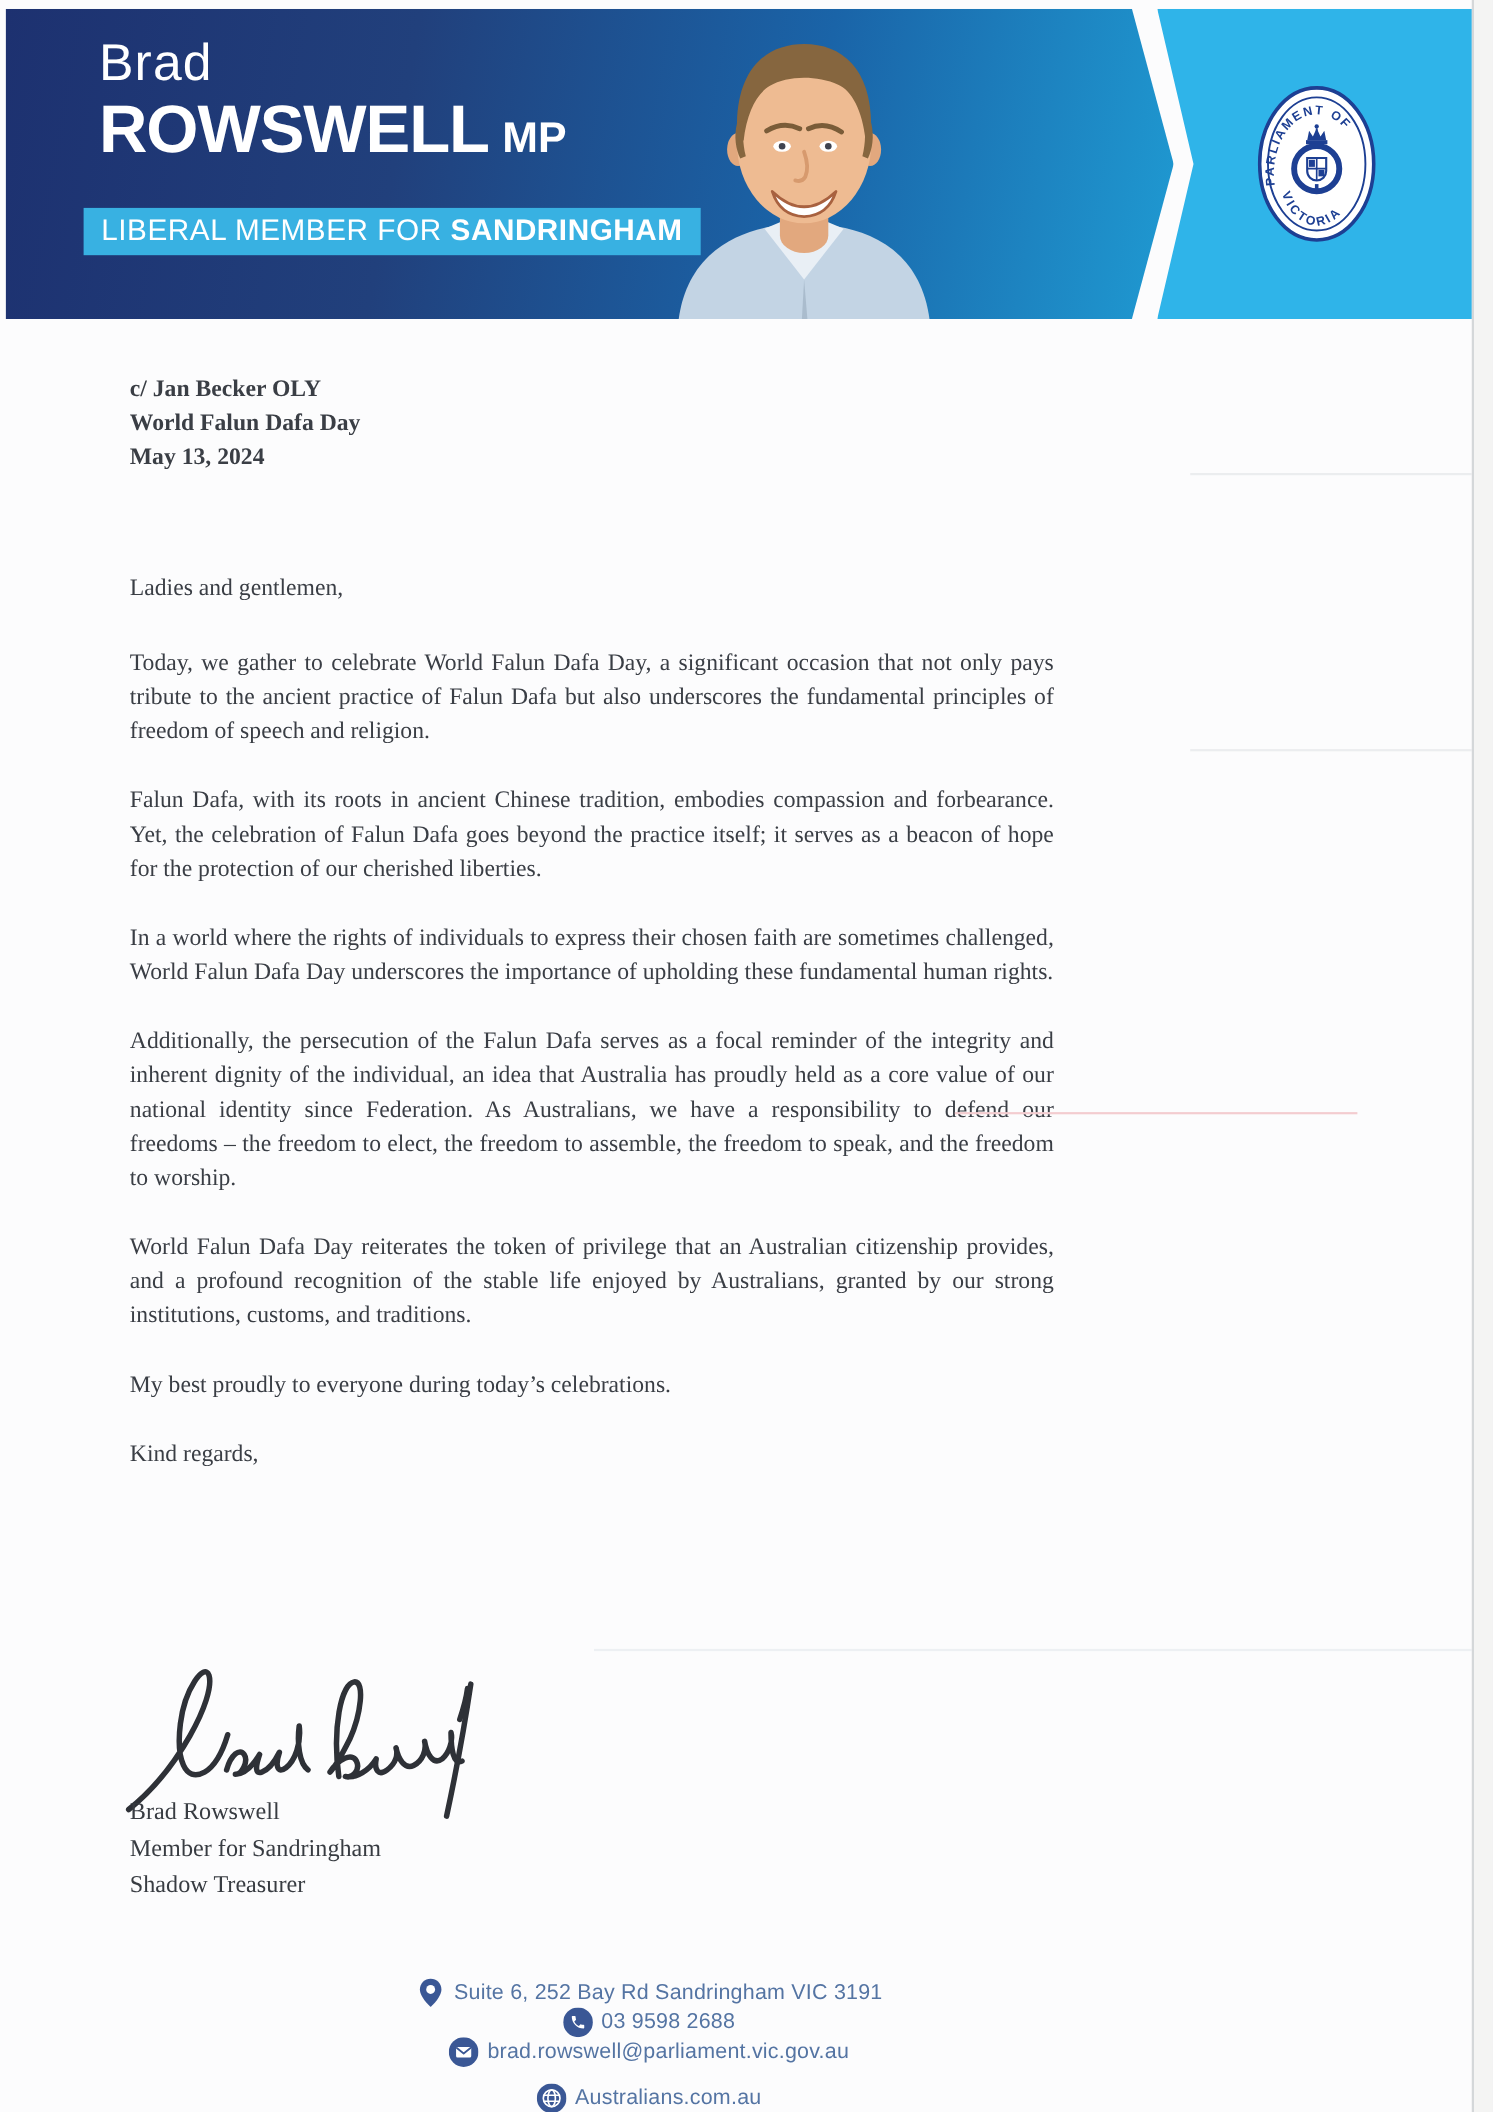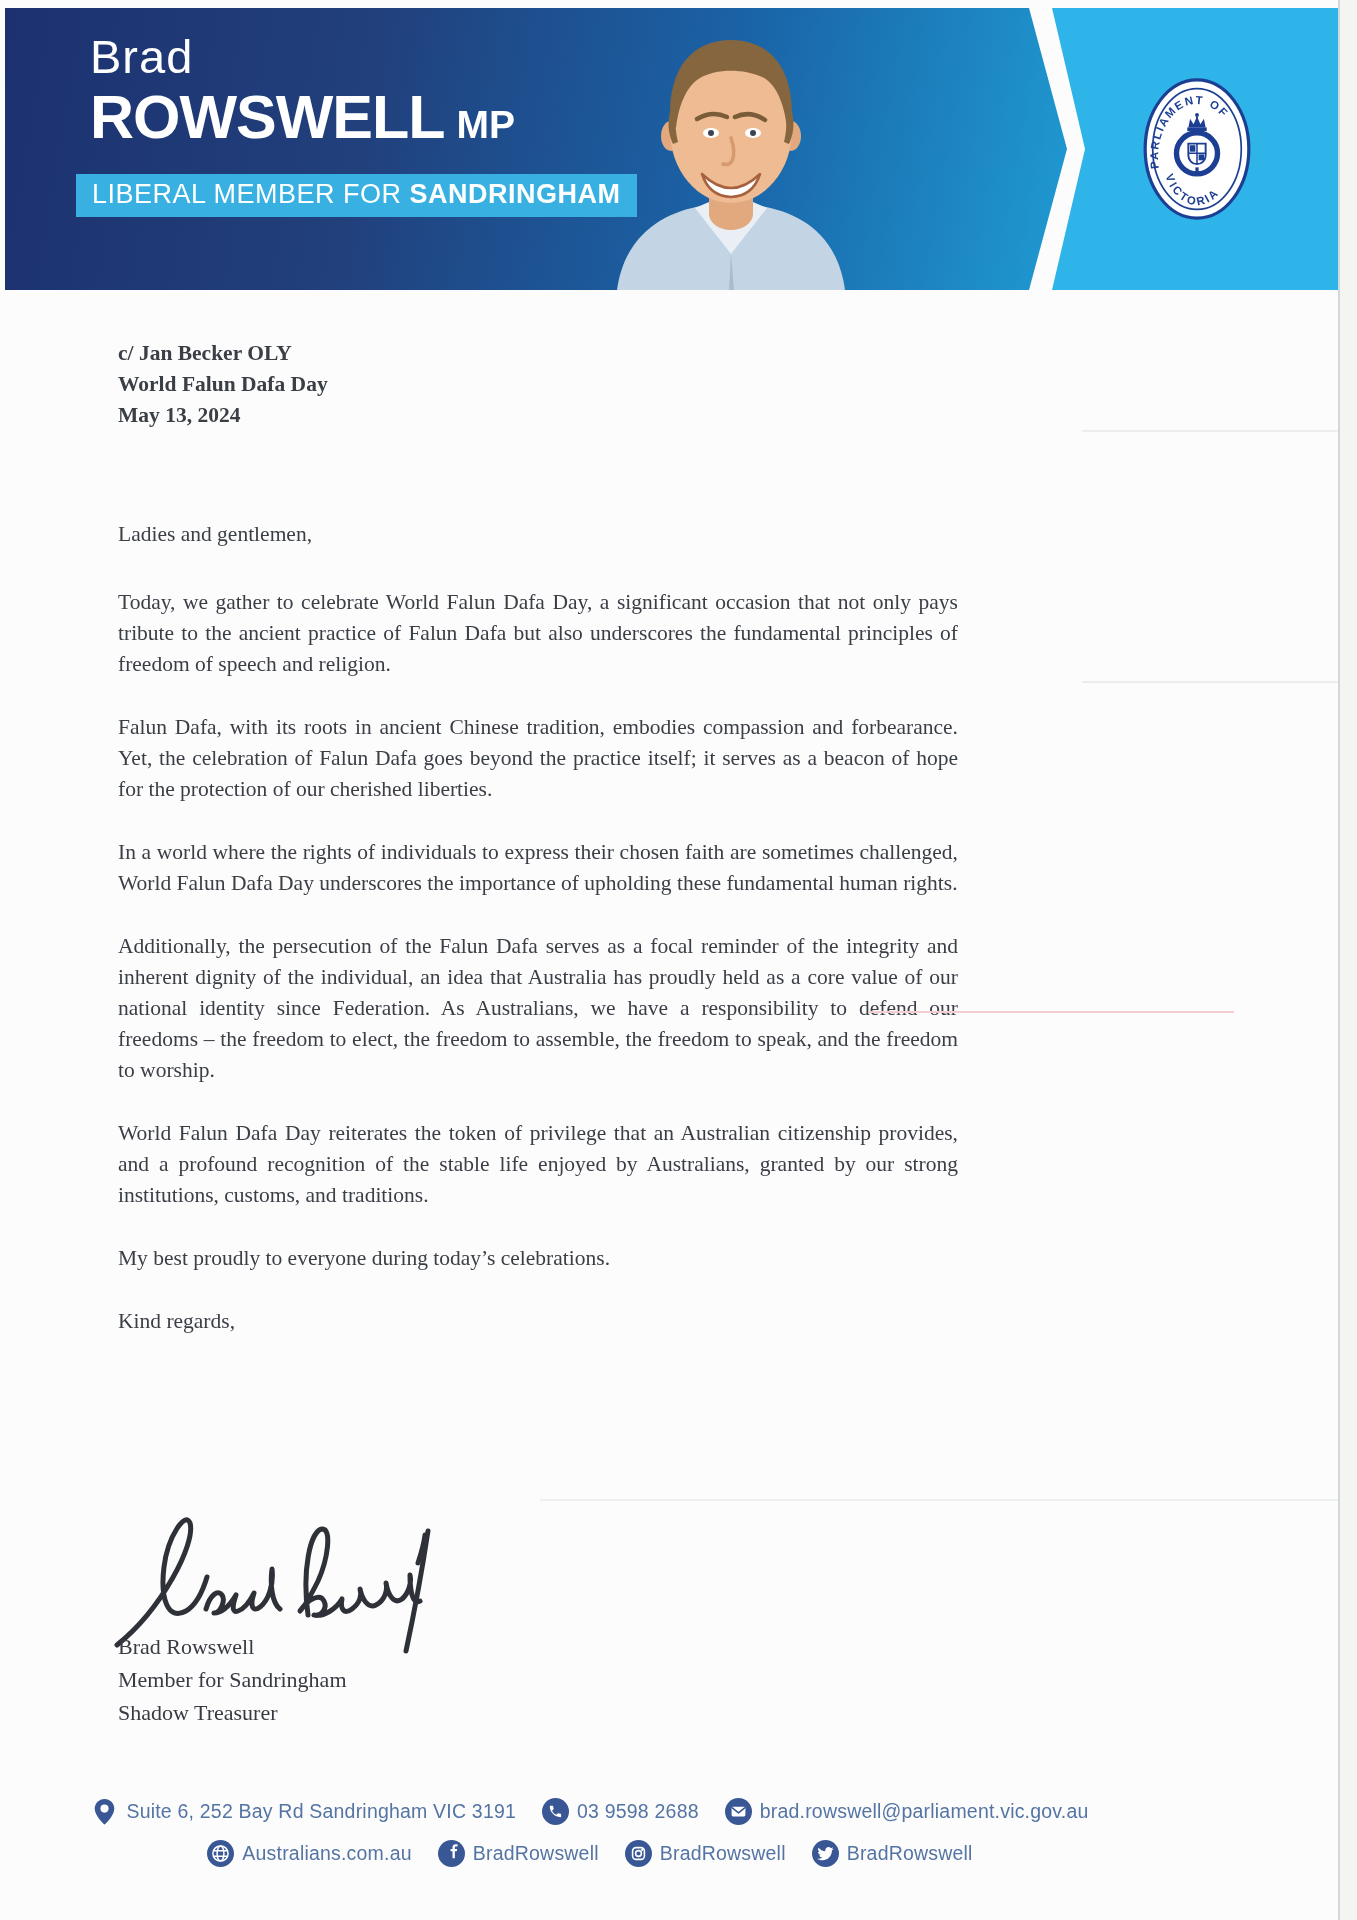--- a/index.html
+++ b/index.html
@@ -33,21 +33,21 @@
     clip-path:polygon(0 0, 100% 0, 100% 100%, 0 100%, 33px 50%);
     display:flex; align-items:center; justify-content:center;
   }
   .hdr-text { position:absolute; left:85px; top:22px; color:#fff;
     font-family:"Liberation Sans","DejaVu Sans",sans-serif; }
   .hdr-first { font-size:47px; font-weight:300; letter-spacing:1px; line-height:54px; }
   .hdr-last-row { margin-top:2px; line-height:62px; white-space:nowrap; }
   .hdr-last { font-size:61px; font-weight:700; letter-spacing:-1px; }
   .hdr-mp { font-size:39px; font-weight:700; margin-left:12px; letter-spacing:0; }
   .hdr-band {
-    display:inline-block; margin-top:10px; margin-left:-14px;
+    display:inline-block; margin-top:24px; margin-left:-14px;
     background:#38b1e2; color:#fff; padding:5px 16px 7px 16px;
     font-size:27px; font-weight:400; letter-spacing:0.5px; white-space:nowrap;
   }
   .hdr-band b { font-weight:700; }
   .portrait { position:absolute; left:578px; bottom:0; width:296px; height:272px; }
 
   
   .letter { position:absolute; left:118px; top:338px; width:840px;
     font-size:21.5px; line-height:31px; color:#3a3e45; }
   .address { font-weight:bold; margin-bottom:88px; }
@@ -58,21 +58,21 @@
   .signoff { position:absolute; left:118px; top:1630px;
     font-size:22px; line-height:33px; font-weight:normal; color:#383c42; }
 
   
   .footer {
     position:absolute; left:0; top:1798px; width:1180px;
     display:flex; flex-direction:column; align-items:center; row-gap:15px;
     font-family:"Liberation Sans","DejaVu Sans",sans-serif;
     color:#5474a3;
   }
-  .footer-row { display:flex; align-items:center; column-gap:26px; }
+  .footer-row { display:flex; align-items:center; column-gap:26px;flex-direction:column; }
   .contact-item { display:flex; align-items:center; column-gap:8px;
     font-size:19.5px; letter-spacing:0.2px; white-space:nowrap; }
   .cicon { width:27px; height:27px; flex:0 0 auto; display:block; }
 </style>
 </head>
 <body>
 
 <div class="page">
 
   <div class="header">

